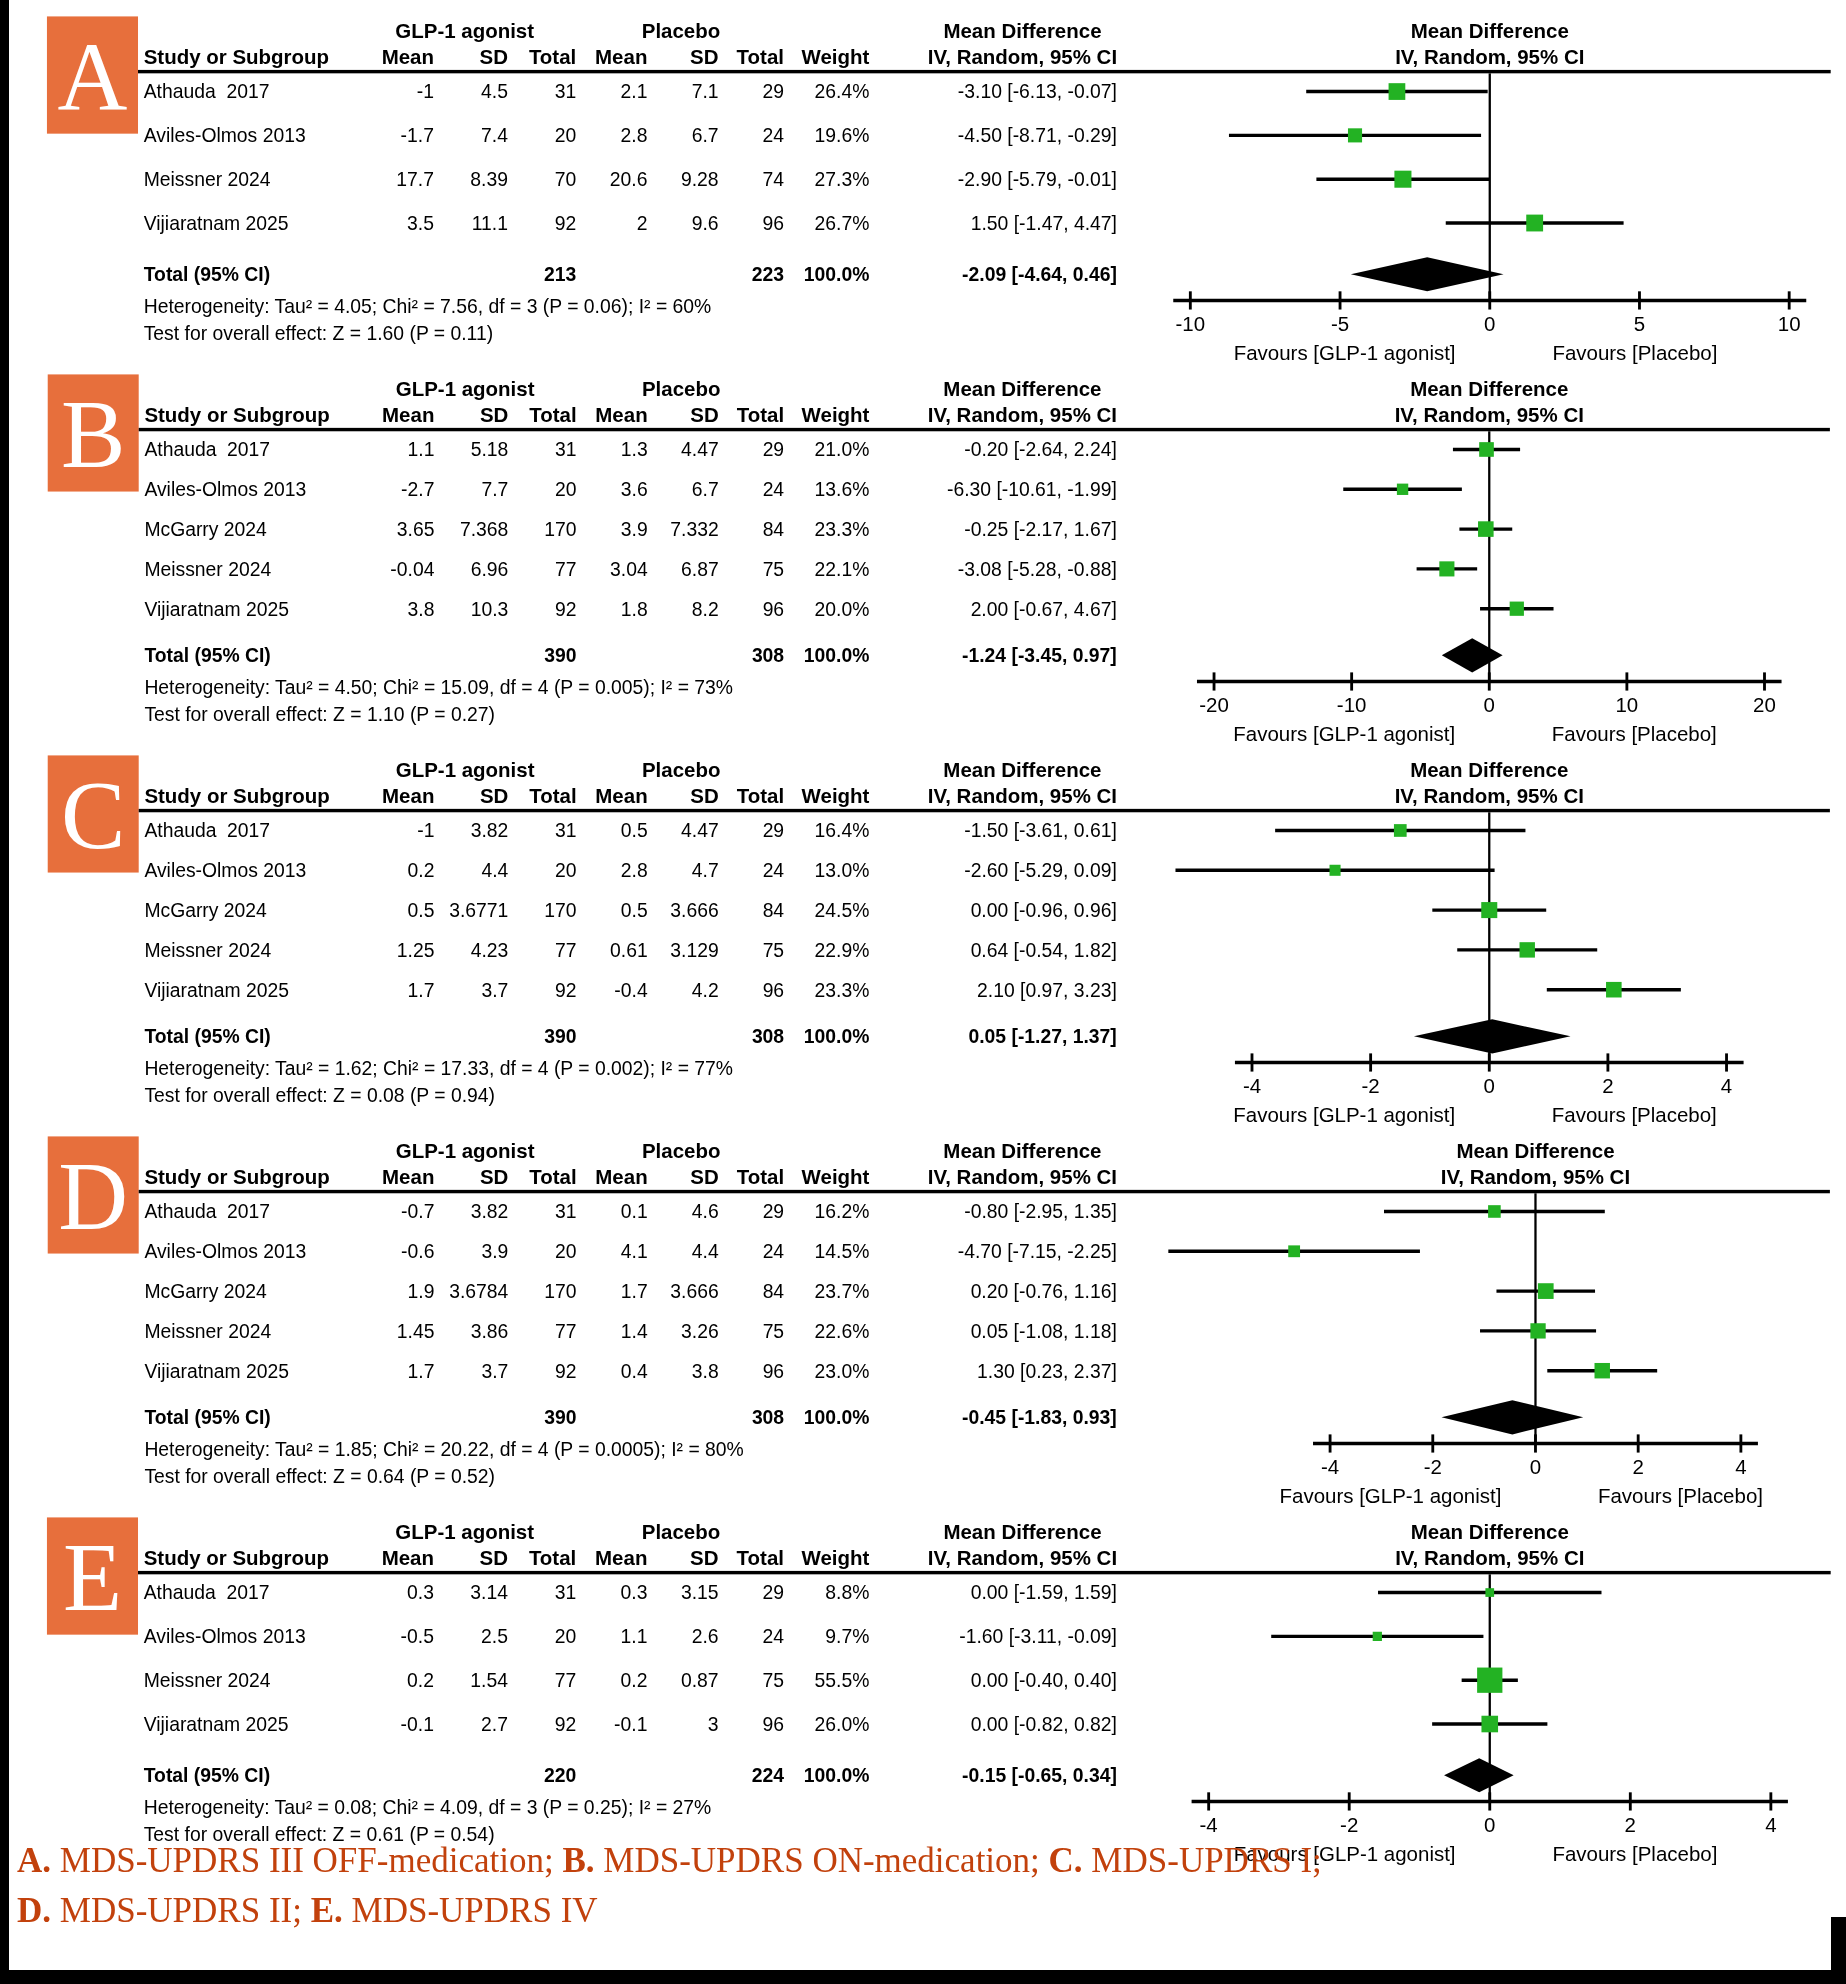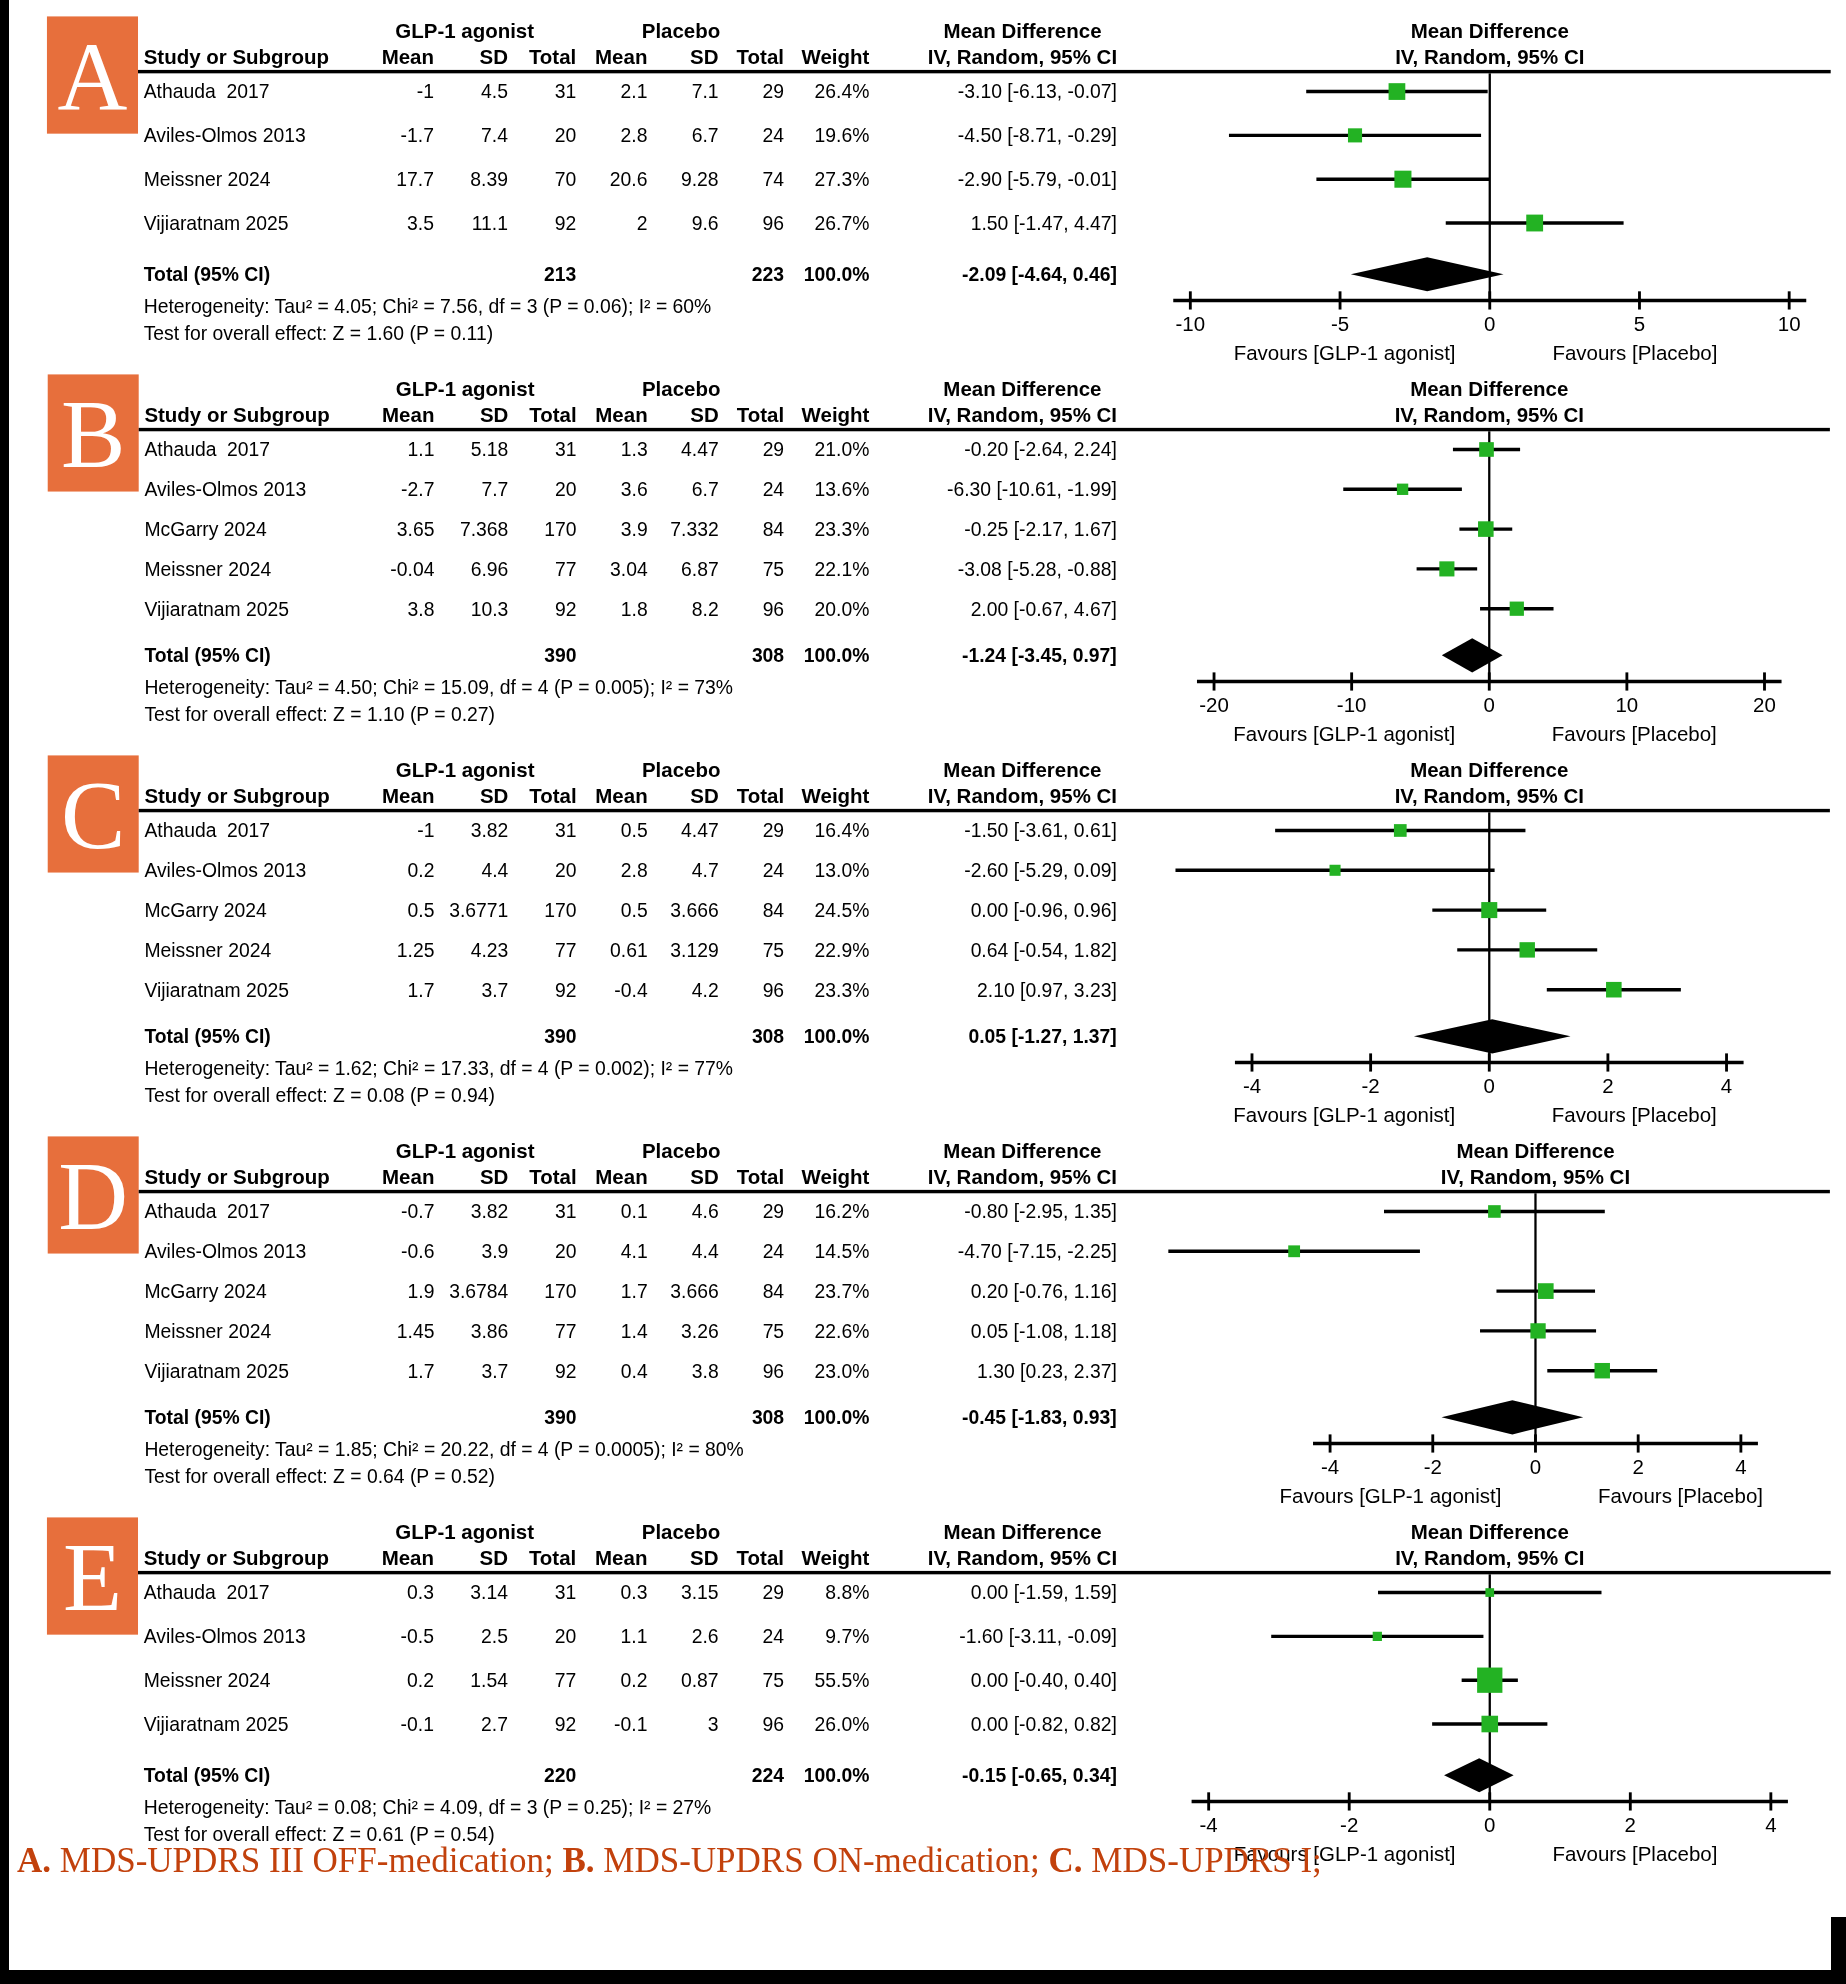--- a/index.html
+++ b/index.html
@@ -477,18 +477,19 @@
         <text x="2847.9387755102043" y="559" font-size="36" text-anchor="middle" font-weight="normal">2</text>
         <line x1="3094.877551020408" y1="489" x2="3094.877551020408" y2="521" stroke="#000" stroke-width="5"></line>
         <text x="3094.877551020408" y="559" font-size="36" text-anchor="middle" font-weight="normal">4</text>
         <text x="2346" y="609" font-size="36" text-anchor="middle" font-weight="normal">Favours [GLP-1 agonist]</text>
         <text x="2856" y="609" font-size="36" text-anchor="middle" font-weight="normal">Favours [Placebo]</text>
       </svg>
     </div>
 
   <div class="caption">
     <div class="cap-line"><span class="b">A.</span><span> MDS-UPDRS III OFF-medication; </span><span class="b">B.</span><span> MDS-UPDRS ON-medication; </span><span class="b">C.</span><span> MDS-UPDRS I;</span></div>
+    <div class="cap-line"><span class="b">D.</span><span> MDS-UPDRS II; </span><span class="b">E.</span><span> MDS-UPDRS IV</span></div>
   </div>
 
   <div id="frame-bottom"></div>
   <div id="frame-corner"></div>
 </div>
 
 
 </body></html>

